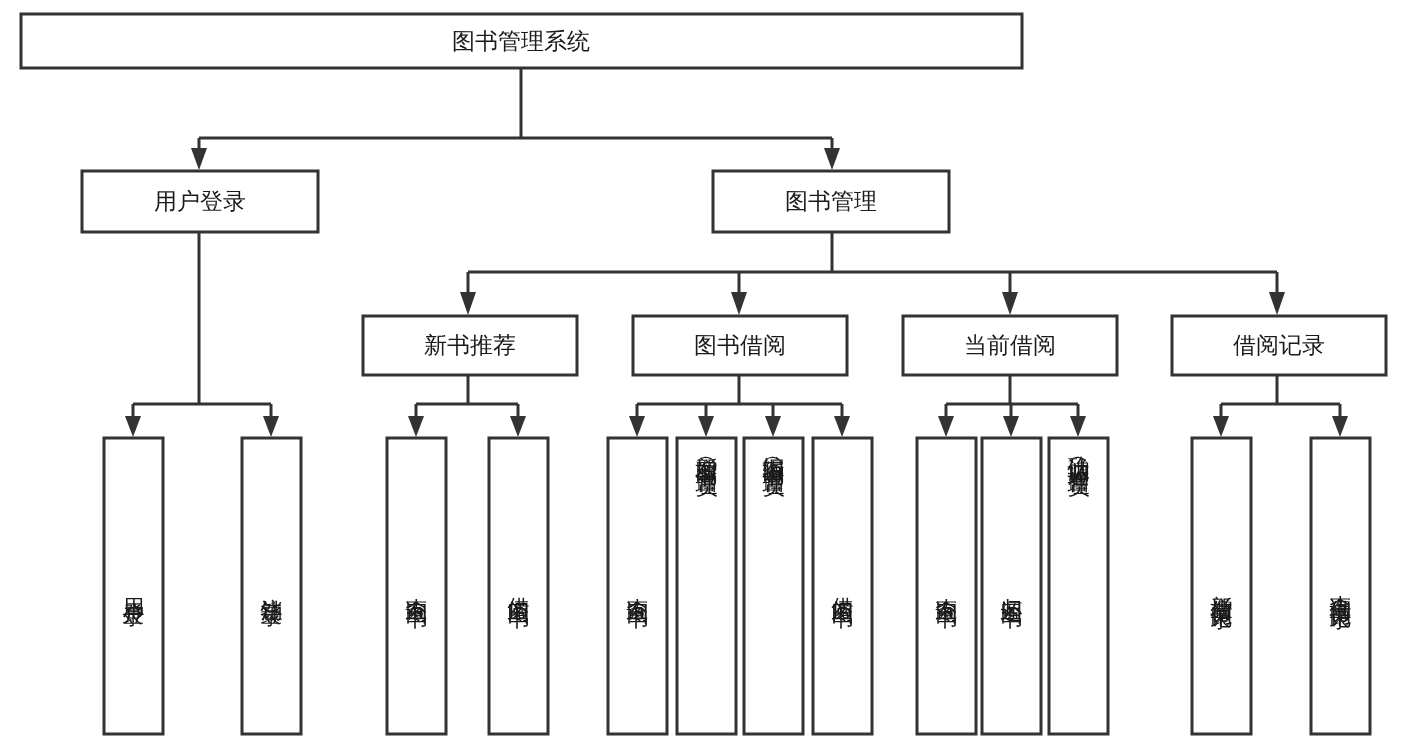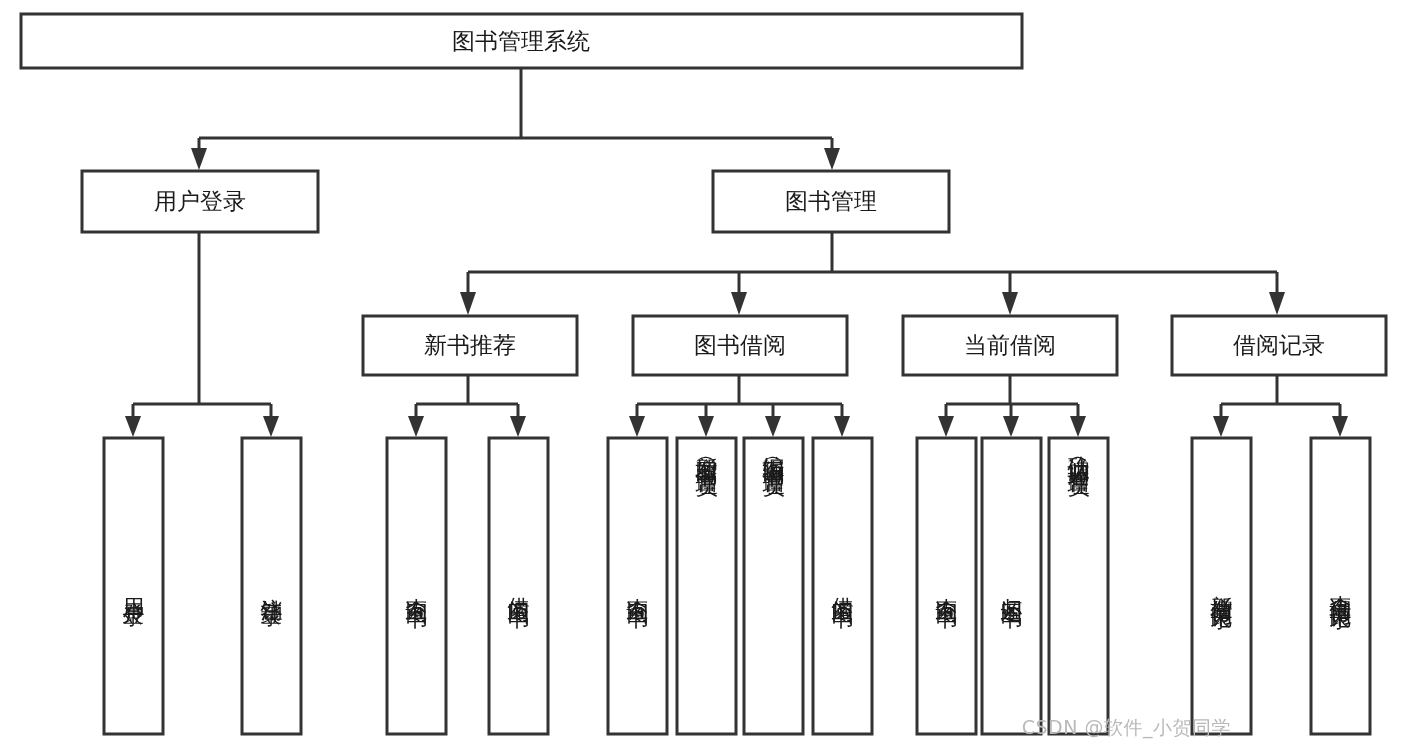--- a/index.html
+++ b/index.html
@@ -248,15 +248,14 @@
     <span class="leaf-text">确认归还（管理员）</span>
   </div>
 
   <div class="leaf-text-wrap" style="left:1192px; top:438px; width:59px; height:296px;">
     <span class="leaf-text">新增借阅记录</span>
   </div>
   <div class="leaf-text-wrap" style="left:1311px; top:438px; width:59px; height:296px;">
     <span class="leaf-text">查询借阅记录</span>
   </div>
 
-  <div class="watermark">CSDN @软件_小贺同学</div>
 
 </div>
 
 </body></html>

